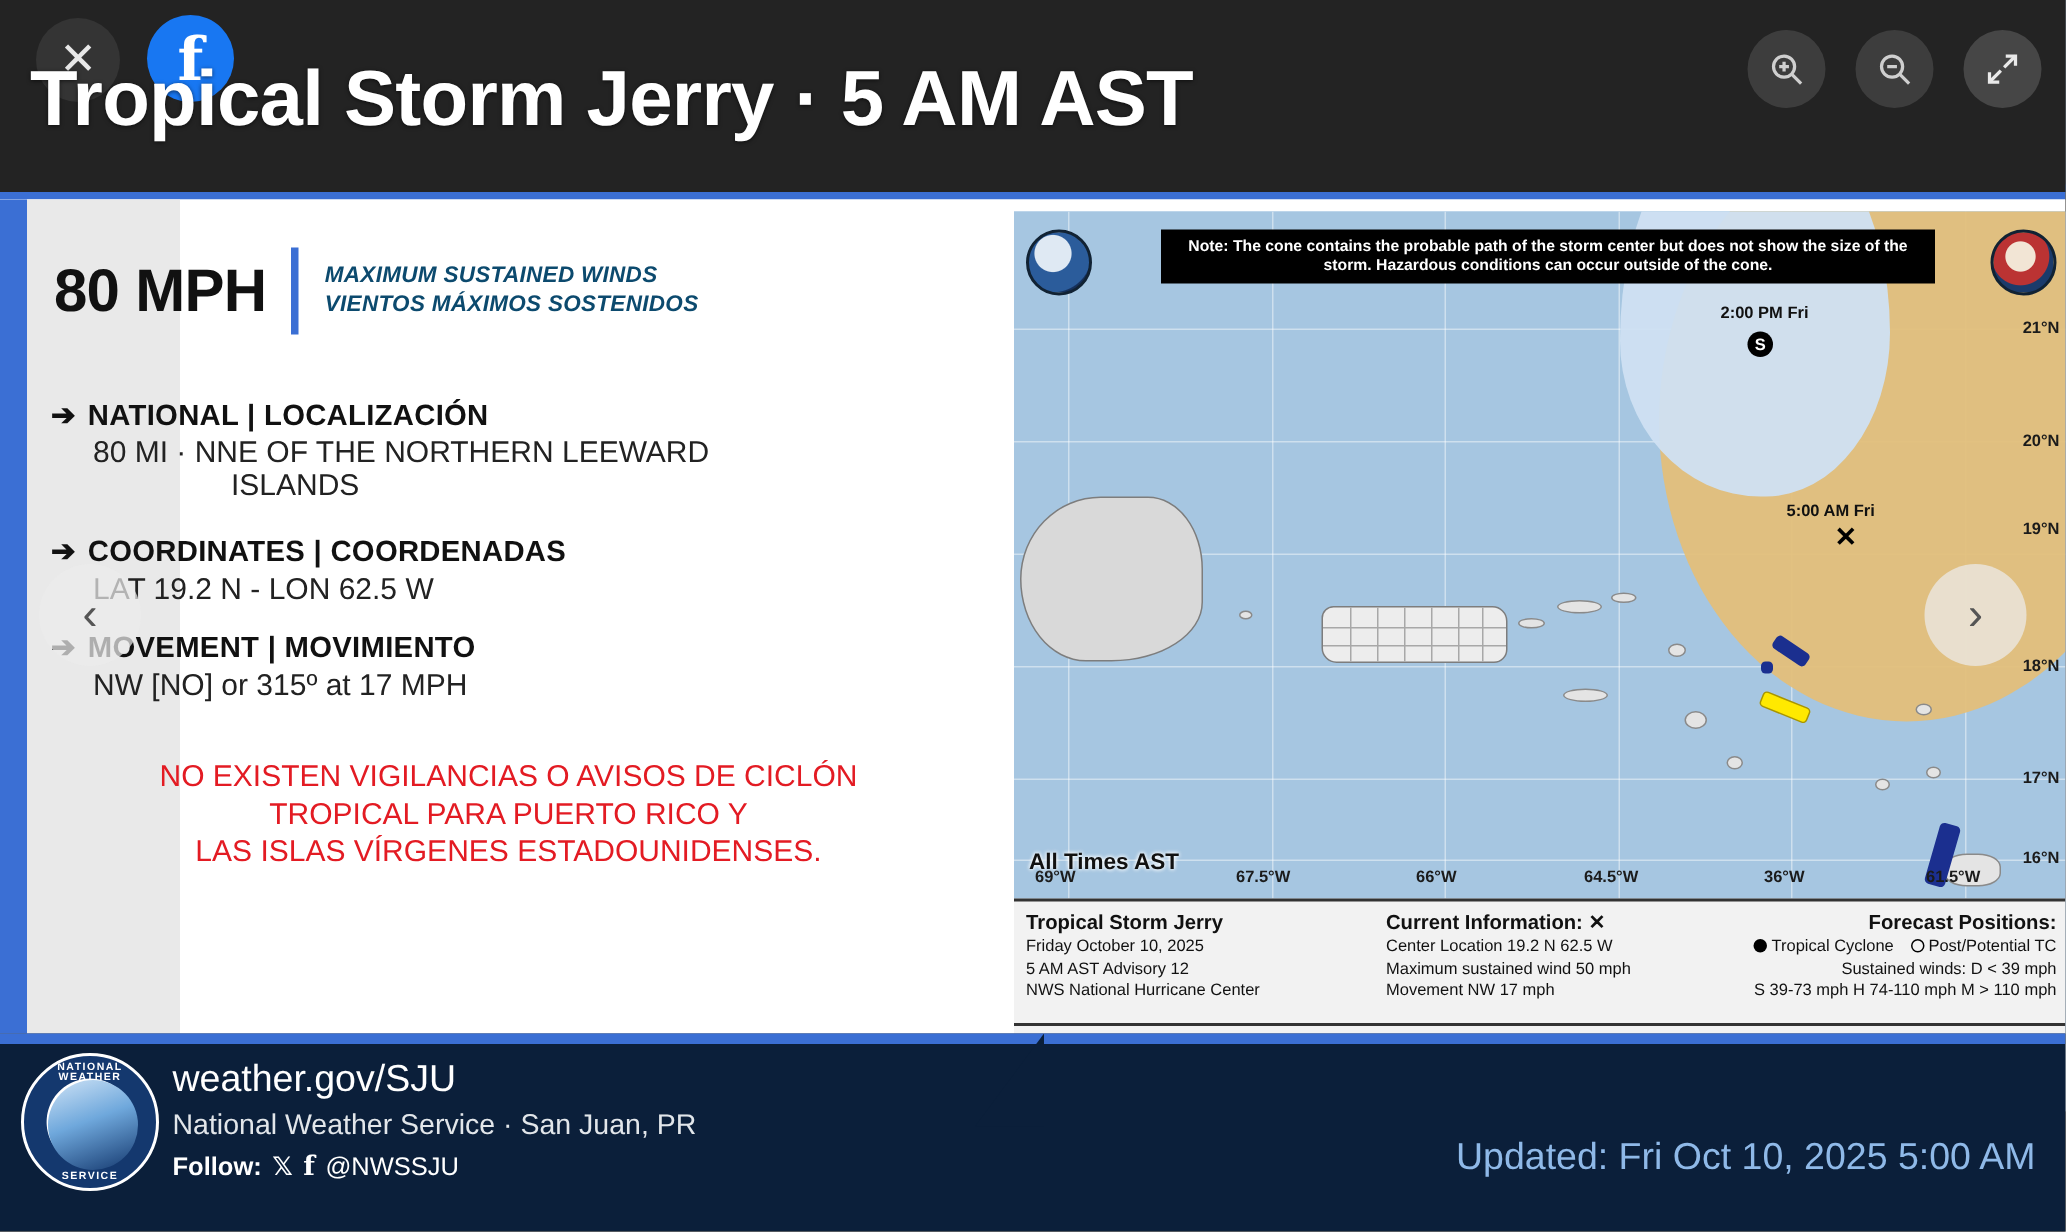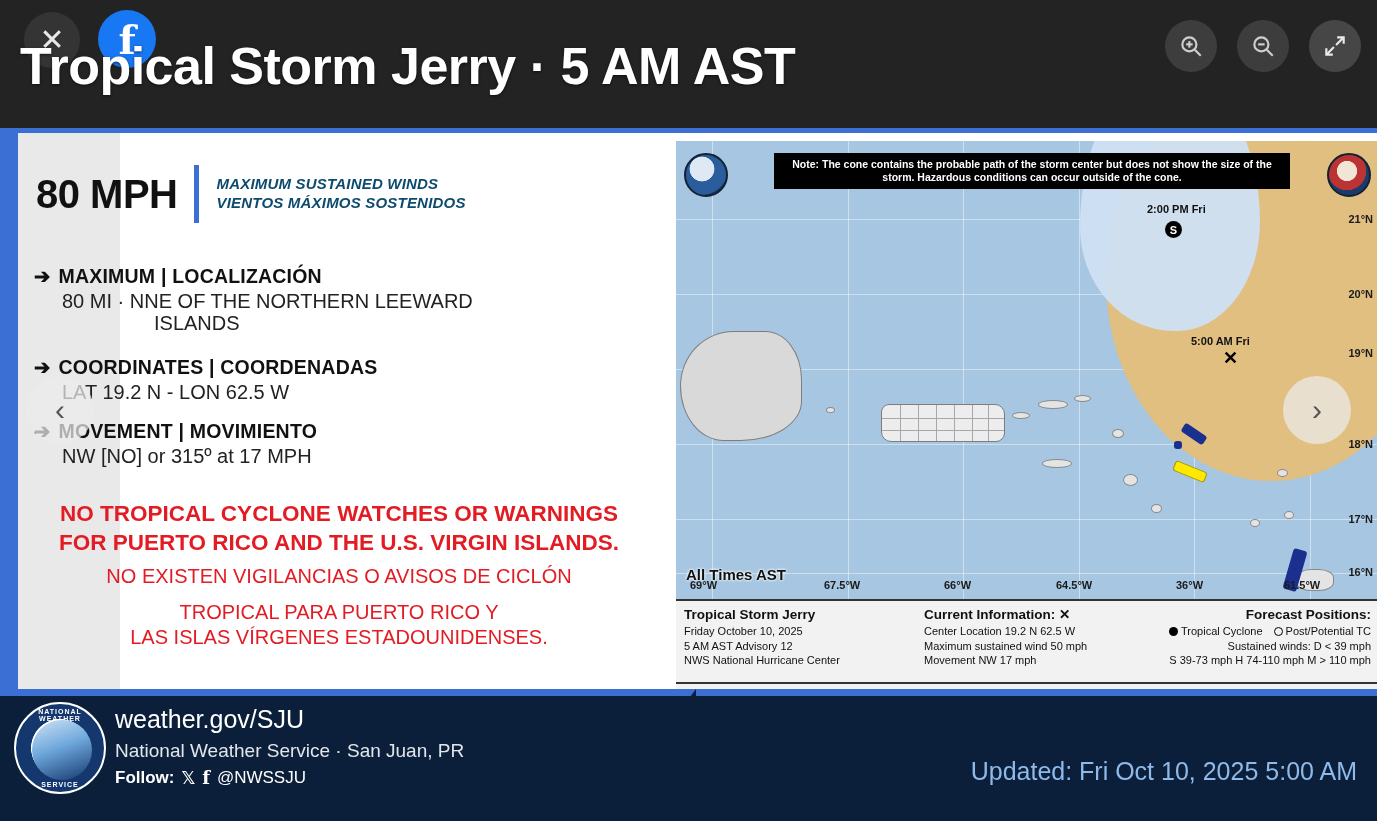--- a/index.html
+++ b/index.html
@@ -215,41 +215,40 @@
     <div class="winds-row">
       <div class="winds-val">80 MPH</div>
       <div class="winds-sep"></div>
       <div>
         <div class="winds-lbl">MAXIMUM SUSTAINED WINDS</div>
         <div class="winds-lbl">VIENTOS MÁXIMOS SOSTENIDOS</div>
       </div>
     </div>
 
     <div class="field f-loc">
-      <div class="hd"><span class="arw">➔</span><span>MAXIMUM | LOCALIZACIÓN</span></div>
+      <div class="hd"><span class="arw">➔</span><span>NATIONAL | LOCALIZACIÓN</span></div>
       <div class="vl">
         <span>80 MI · NNE OF THE NORTHERN LEEWARD</span>
         <span class="ind">ISLANDS</span>
       </div>
     </div>
 
     <div class="field f-coord">
       <div class="hd"><span class="arw">➔</span><span>COORDINATES | COORDENADAS</span></div>
       <div class="vl">LAT 19.2 N - LON 62.5 W</div>
     </div>
 
     <div class="field f-move">
       <div class="hd"><span class="arw">➔</span><span>MOVEMENT | MOVIMIENTO</span></div>
       <div class="vl">NW [NO] or 315º at 17 MPH</div>
     </div>
 
     <div class="alert">
-      <div class="a1">NO TROPICAL CYCLONE WATCHES OR WARNINGS FOR PUERTO RICO AND THE U.S. VIRGIN ISLANDS.</div>
       <div class="a2">NO EXISTEN VIGILANCIAS O AVISOS DE CICLÓN</div>
-      <div class="a2" style="margin-top:11px">TROPICAL PARA PUERTO RICO Y</div>
+      <div class="a2" style="margin-top:0">TROPICAL PARA PUERTO RICO Y</div>
       <div class="a2" style="margin-top:0">LAS ISLAS VÍRGENES ESTADOUNIDENSES.</div>
     </div>
 
     <div class="map">
       <div class="map-ocean"></div>
       <div class="map-sea"></div>
 
       <div class="grid-v" style="left:36px"></div>
       <div class="grid-v" style="left:172px"></div>
       <div class="grid-v" style="left:287px"></div>

